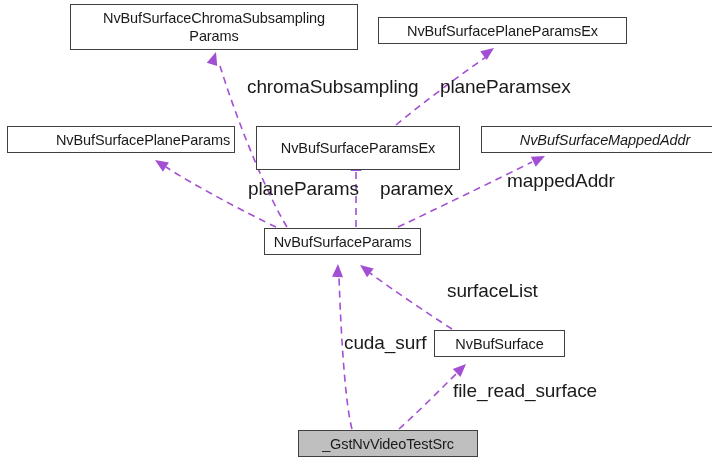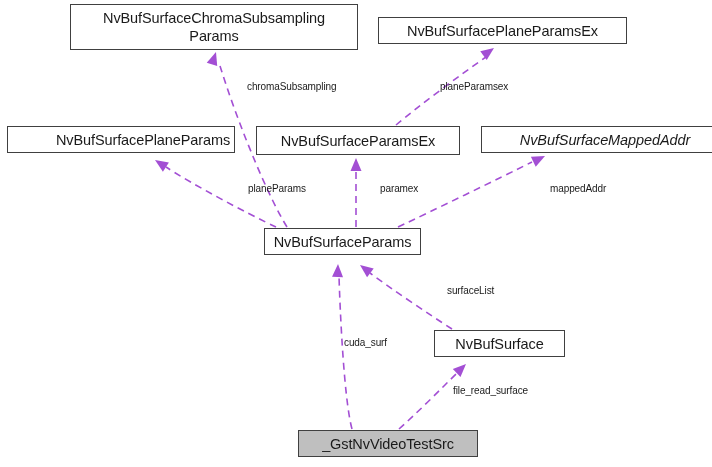--- a/index.html
+++ b/index.html
@@ -40,21 +40,21 @@
     align-items: center;
     justify-content: center;
     white-space: pre-line;
     letter-spacing: -0.1px;
   }
   .node.highlight {
     background: #bfbfbf;
   }
   .edge-label {
     position: absolute;
-    font-size: 10px;
+    font-size: 19px;
     line-height: 17px;
     color: #1a1a1a;
     white-space: nowrap;
     letter-spacing: -0.1px;
   }
 </style>
 </head>
 <body>
 
 <div id="diagram">
@@ -74,29 +74,29 @@
       <path d="M 352 429 C 344 400 340 310 339 276" fill="none" stroke="#a34fd4" stroke-width="1.6" stroke-dasharray="7,5"></path>
       <polygon points="0,0 -13,5.5 -13,-5.5" fill="#a34fd4" transform="translate(338,264) rotate(-88)"></polygon>
       <path d="M 399 429 C 416 414 442 388 457 373" fill="none" stroke="#a34fd4" stroke-width="1.6" stroke-dasharray="7,5"></path>
       <polygon points="0,0 -13,5.5 -13,-5.5" fill="#a34fd4" transform="translate(466,364) rotate(-44)"></polygon>
     </svg>
   <div id="nodes-layer">
       <div class="node" style="left: 70px; top: 4px; width: 288px; height: 46px;">NvBufSurfaceChromaSubsampling
 Params</div>
       <div class="node" style="left: 378px; top: 17px; width: 249px; height: 27px;">NvBufSurfacePlaneParamsEx</div>
       <div class="node" style="left: 7px; top: 126px; width: 228px; height: 27px; padding-left: 44px;">NvBufSurfacePlaneParams</div>
-      <div class="node" style="left: 256px; top: 126px; width: 204px; height: 29px;">NvBufSurfaceParamsEx</div>
+      <div class="node" style="left: 256px; top: 126px; width: 204px; height: 44px;">NvBufSurfaceParamsEx</div>
       <div class="node" style="left: 481px; top: 126px; width: 248px; height: 27px; font-style: italic;">NvBufSurfaceMappedAddr</div>
       <div class="node" style="left: 264px; top: 228px; width: 157px; height: 27px;">NvBufSurfaceParams</div>
       <div class="node" style="left: 434px; top: 330px; width: 131px; height: 27px;">NvBufSurface</div>
       <div class="node highlight" style="left: 298px; top: 430px; width: 180px; height: 27px;">_GstNvVideoTestSrc</div>
     </div>
   <div id="labels-layer">
       <div class="edge-label" style="left: 247px; top: 78px;">chromaSubsampling</div>
       <div class="edge-label" style="left: 440px; top: 78px;">planeParamsex</div>
       <div class="edge-label" style="left: 248px; top: 180px;">planeParams</div>
       <div class="edge-label" style="left: 380px; top: 180px;">paramex</div>
-      <div class="edge-label" style="left: 507px; top: 180px; margin-left: 43px;">mappedAddr</div>
+      <div class="edge-label" style="left: 507px; top: 172px;">mappedAddr</div>
       <div class="edge-label" style="left: 447px; top: 282px;">surfaceList</div>
       <div class="edge-label" style="left: 344px; top: 334px;">cuda_surf</div>
       <div class="edge-label" style="left: 453px; top: 382px;">file_read_surface</div>
     </div>
 </div>
 
 </body></html>

